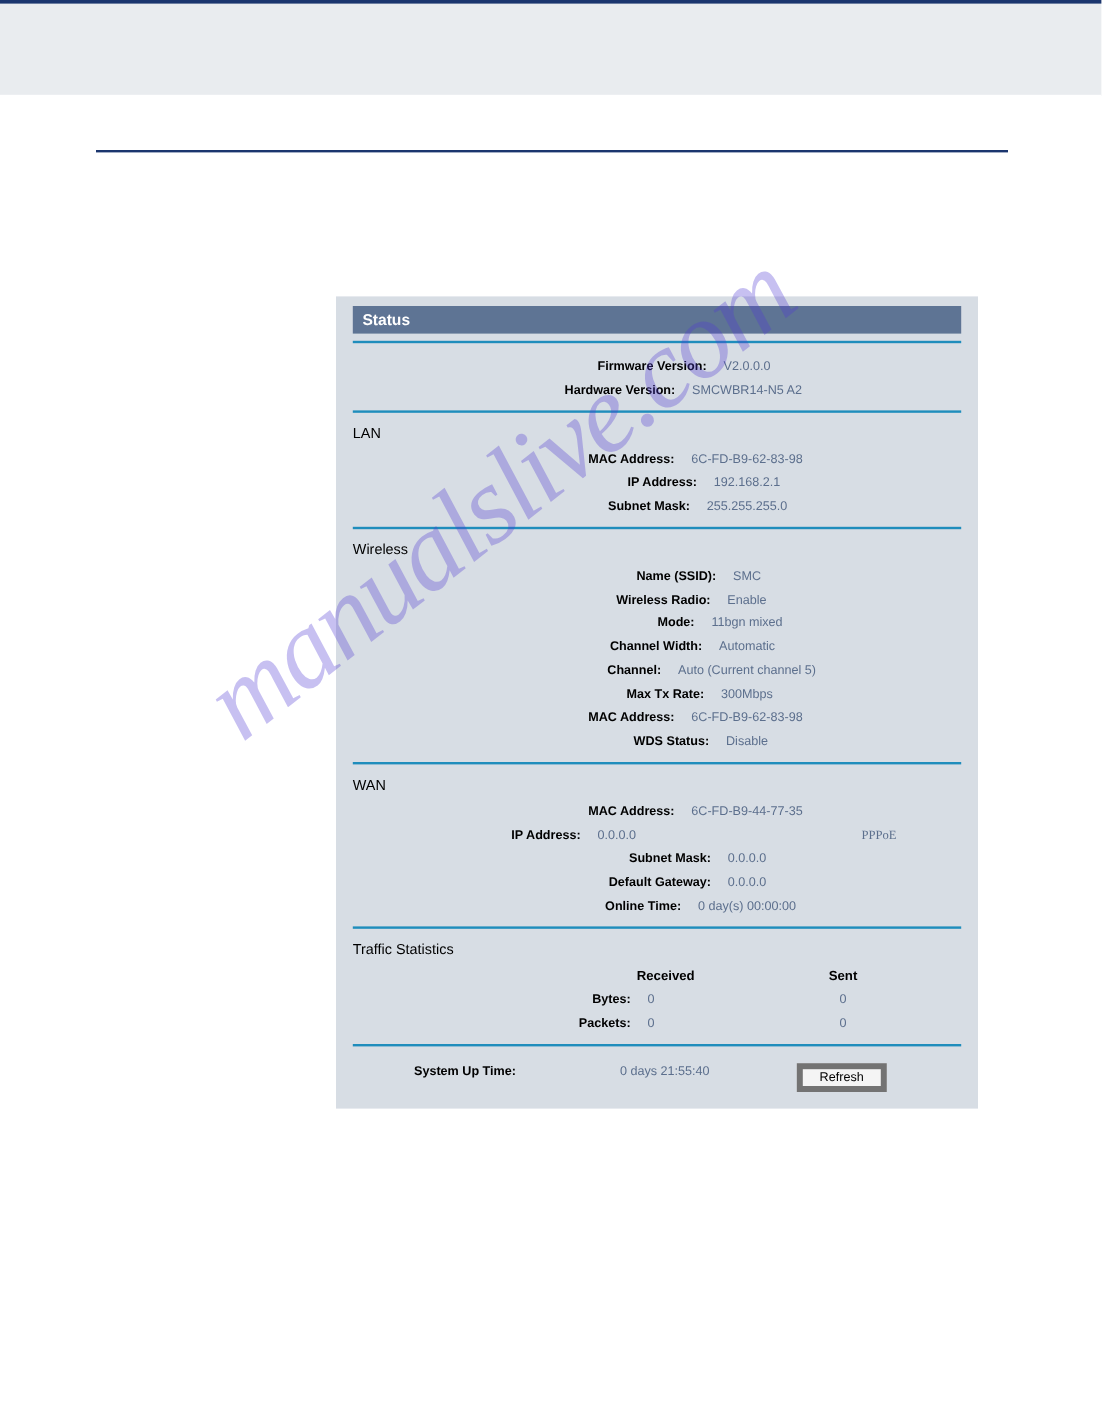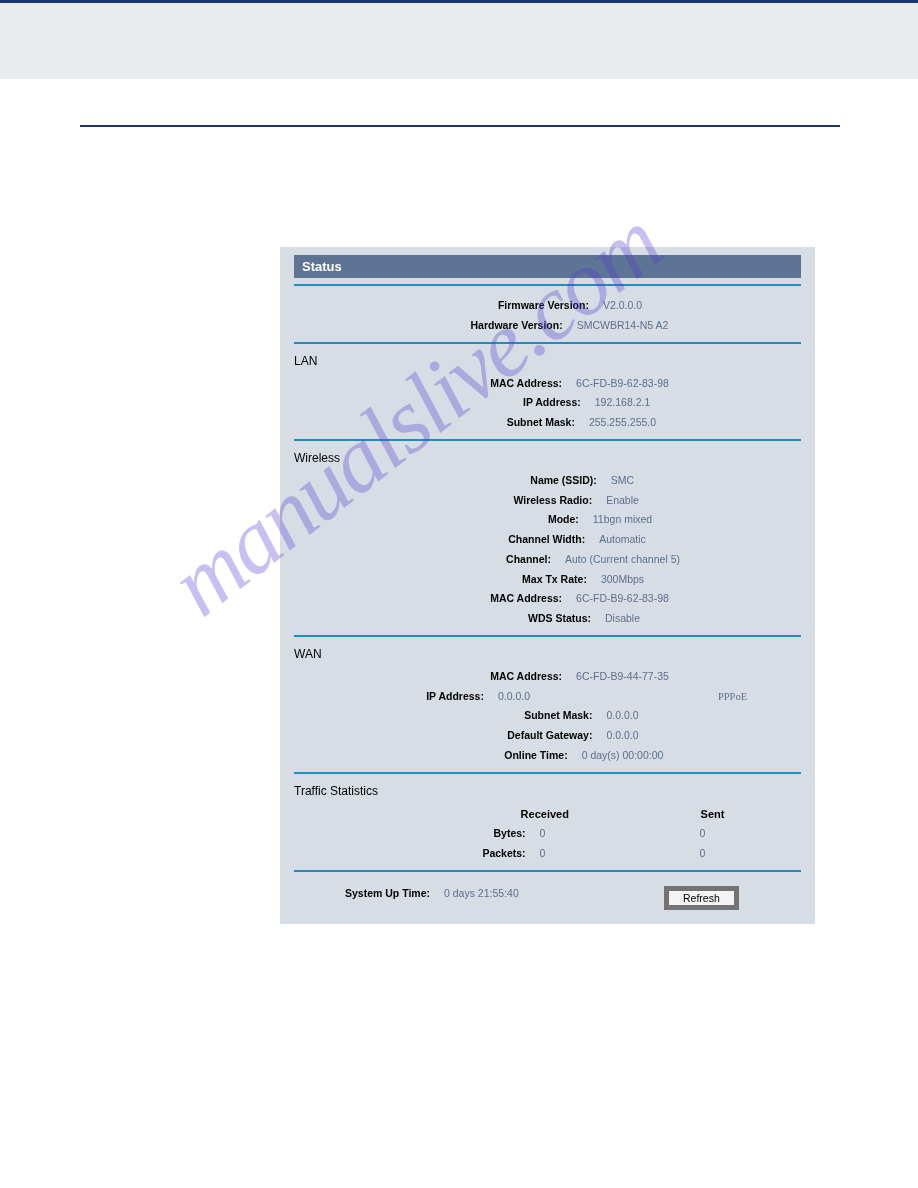--- a/index.html
+++ b/index.html
@@ -203,36 +203,36 @@
     <div class="row">
       <div class="lbl">Online Time:</div>
       <div class="val">0 day(s) 00:00:00</div>
     </div>
 
     <div class="sep"></div>
 
     <div class="section-heading">Traffic Statistics</div>
     <div class="row">
       <div class="lbl"></div>
-      <div class="colhdr" style="width:180px;">Received</div>
+      <div class="colhdr" style="width:160px;">Received</div>
       <div class="colhdr">Sent</div>
     </div>
     <div class="row">
       <div class="lbl">Bytes:</div>
       <div class="val3">0</div>
       <div class="val">0</div>
     </div>
     <div class="row">
       <div class="lbl">Packets:</div>
       <div class="val3">0</div>
       <div class="val">0</div>
     </div>
 
     <div class="sep"></div>
 
     <div class="uptime-row">
       <div class="lbl" style="width:150px;">System Up Time:</div>
-      <div class="val" style="width:220px;">0 days 21:55:40</div>
+      <div class="val" style="width:220px;text-align:center;">0 days 21:55:40</div>
       <button class="refresh-btn">Refresh</button>
     </div>
 
   </div>
 </div>
 
 </body></html>

